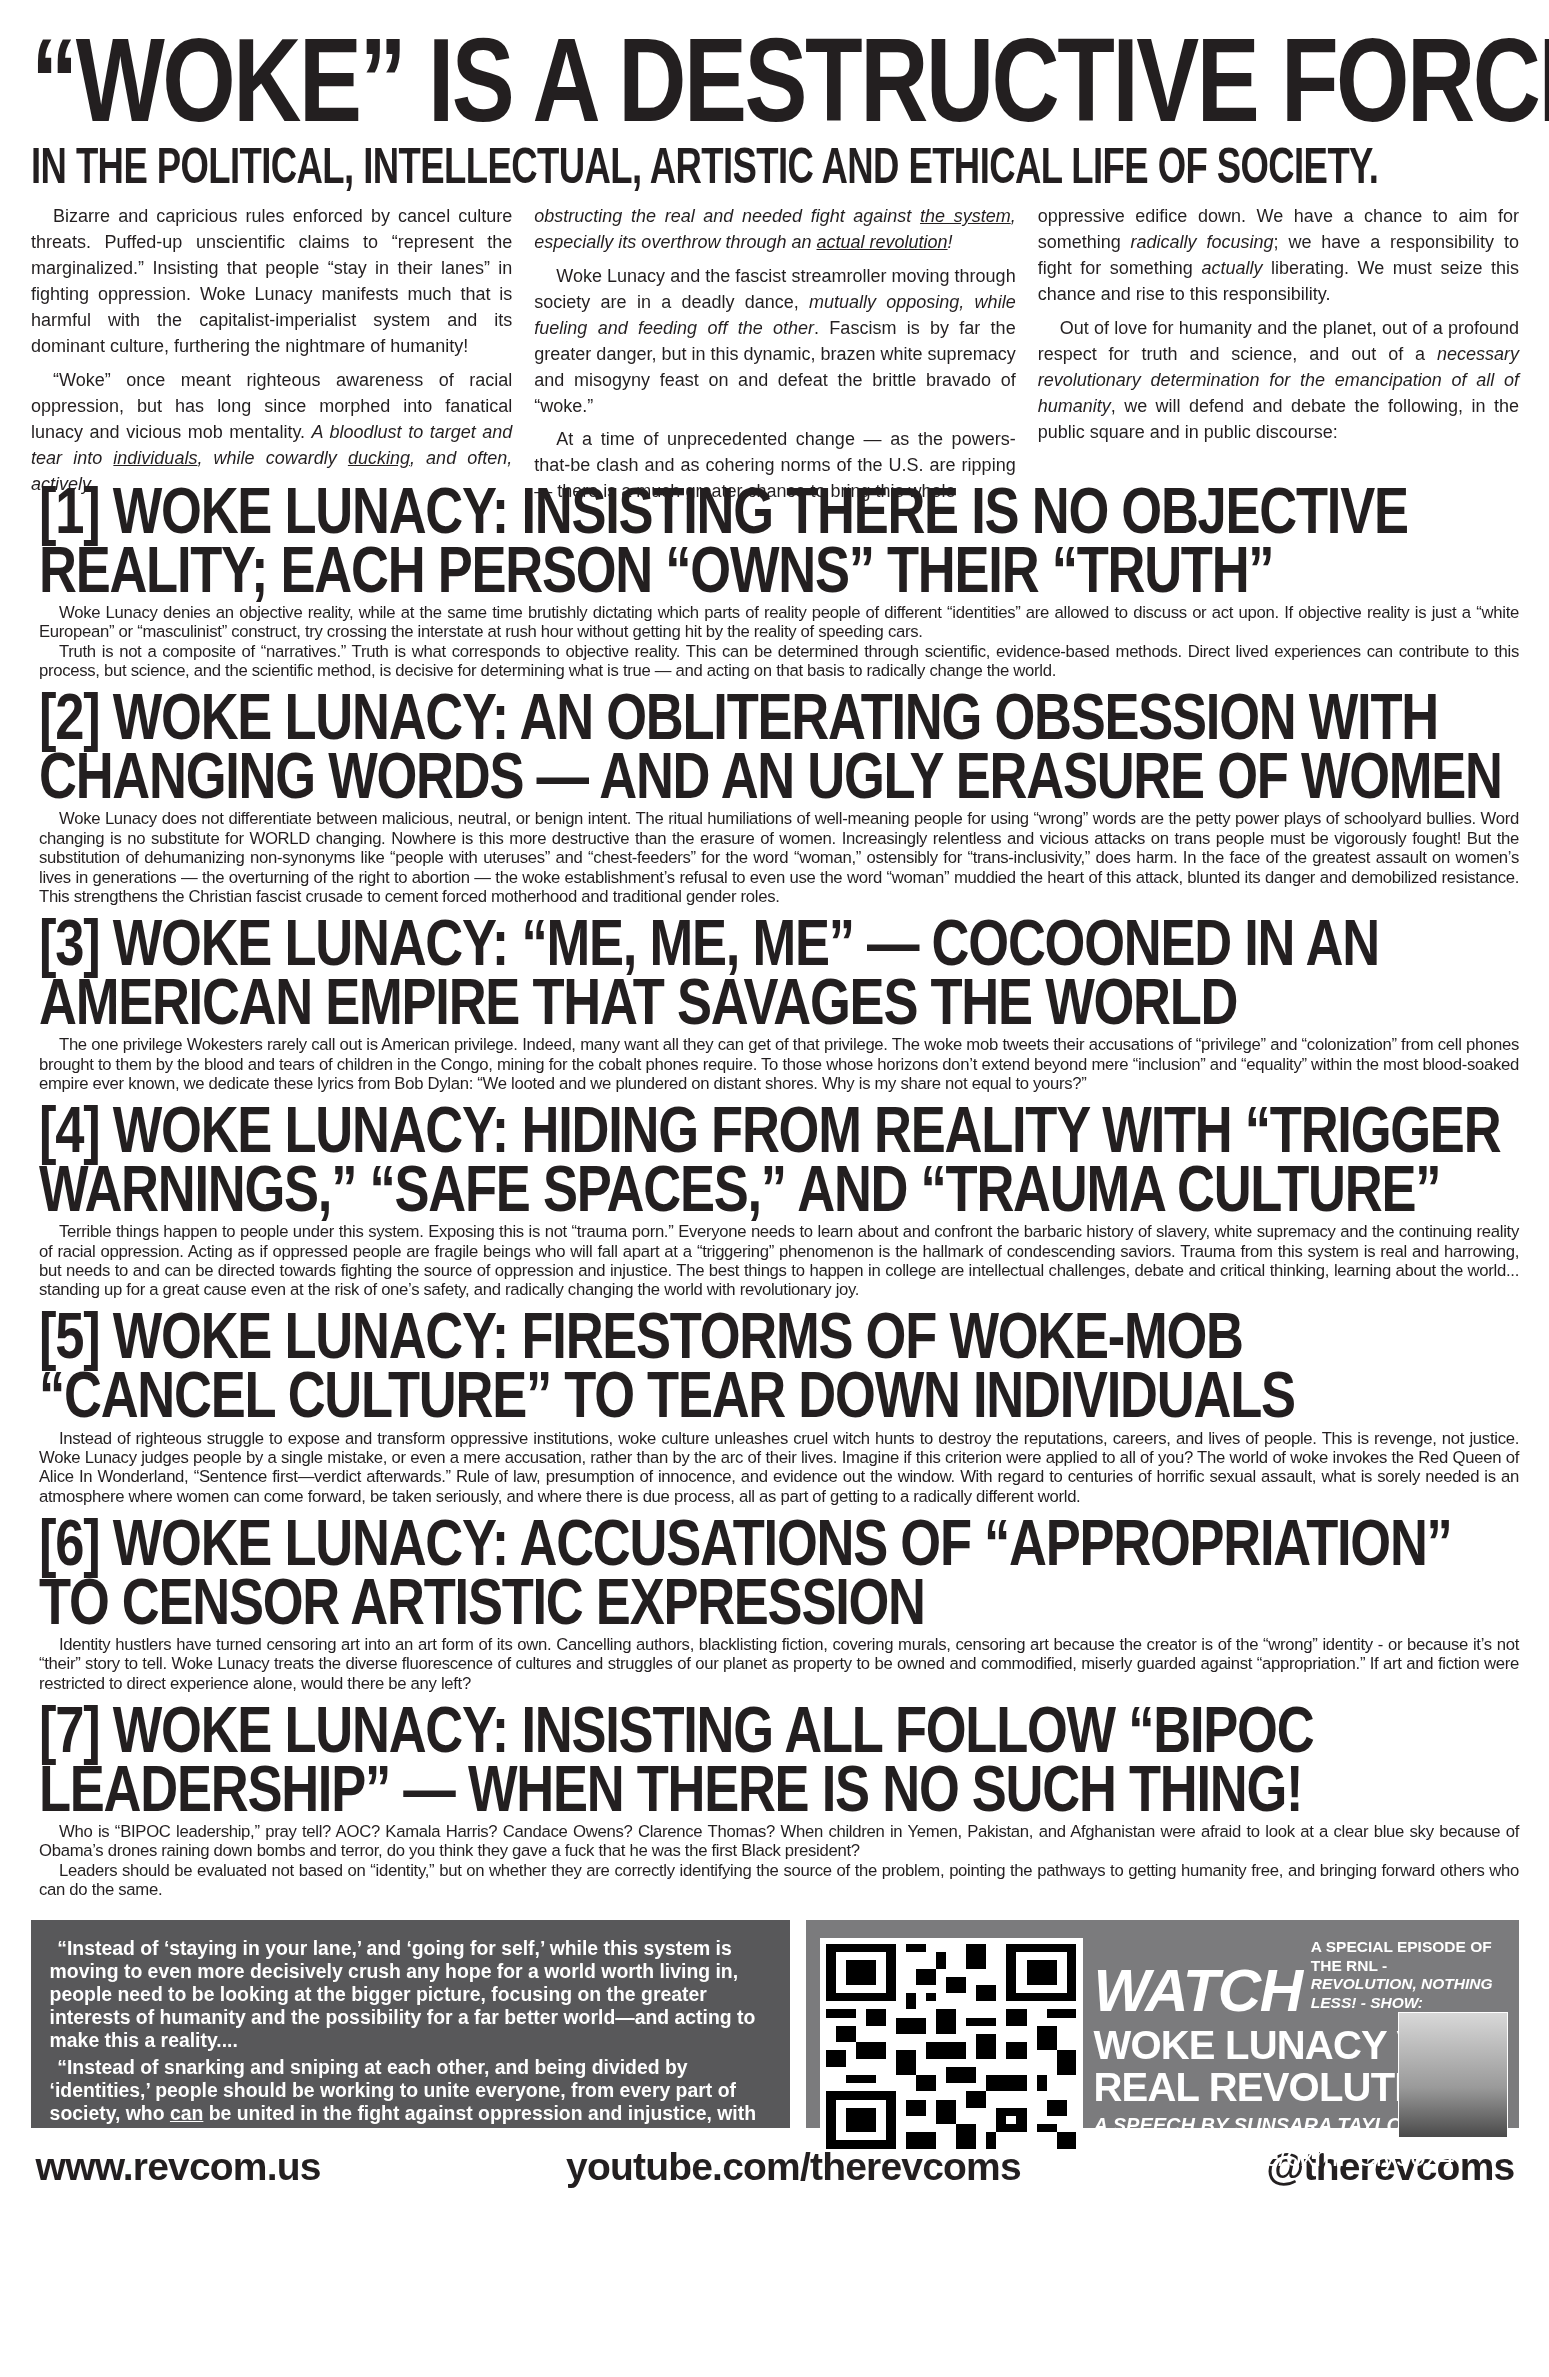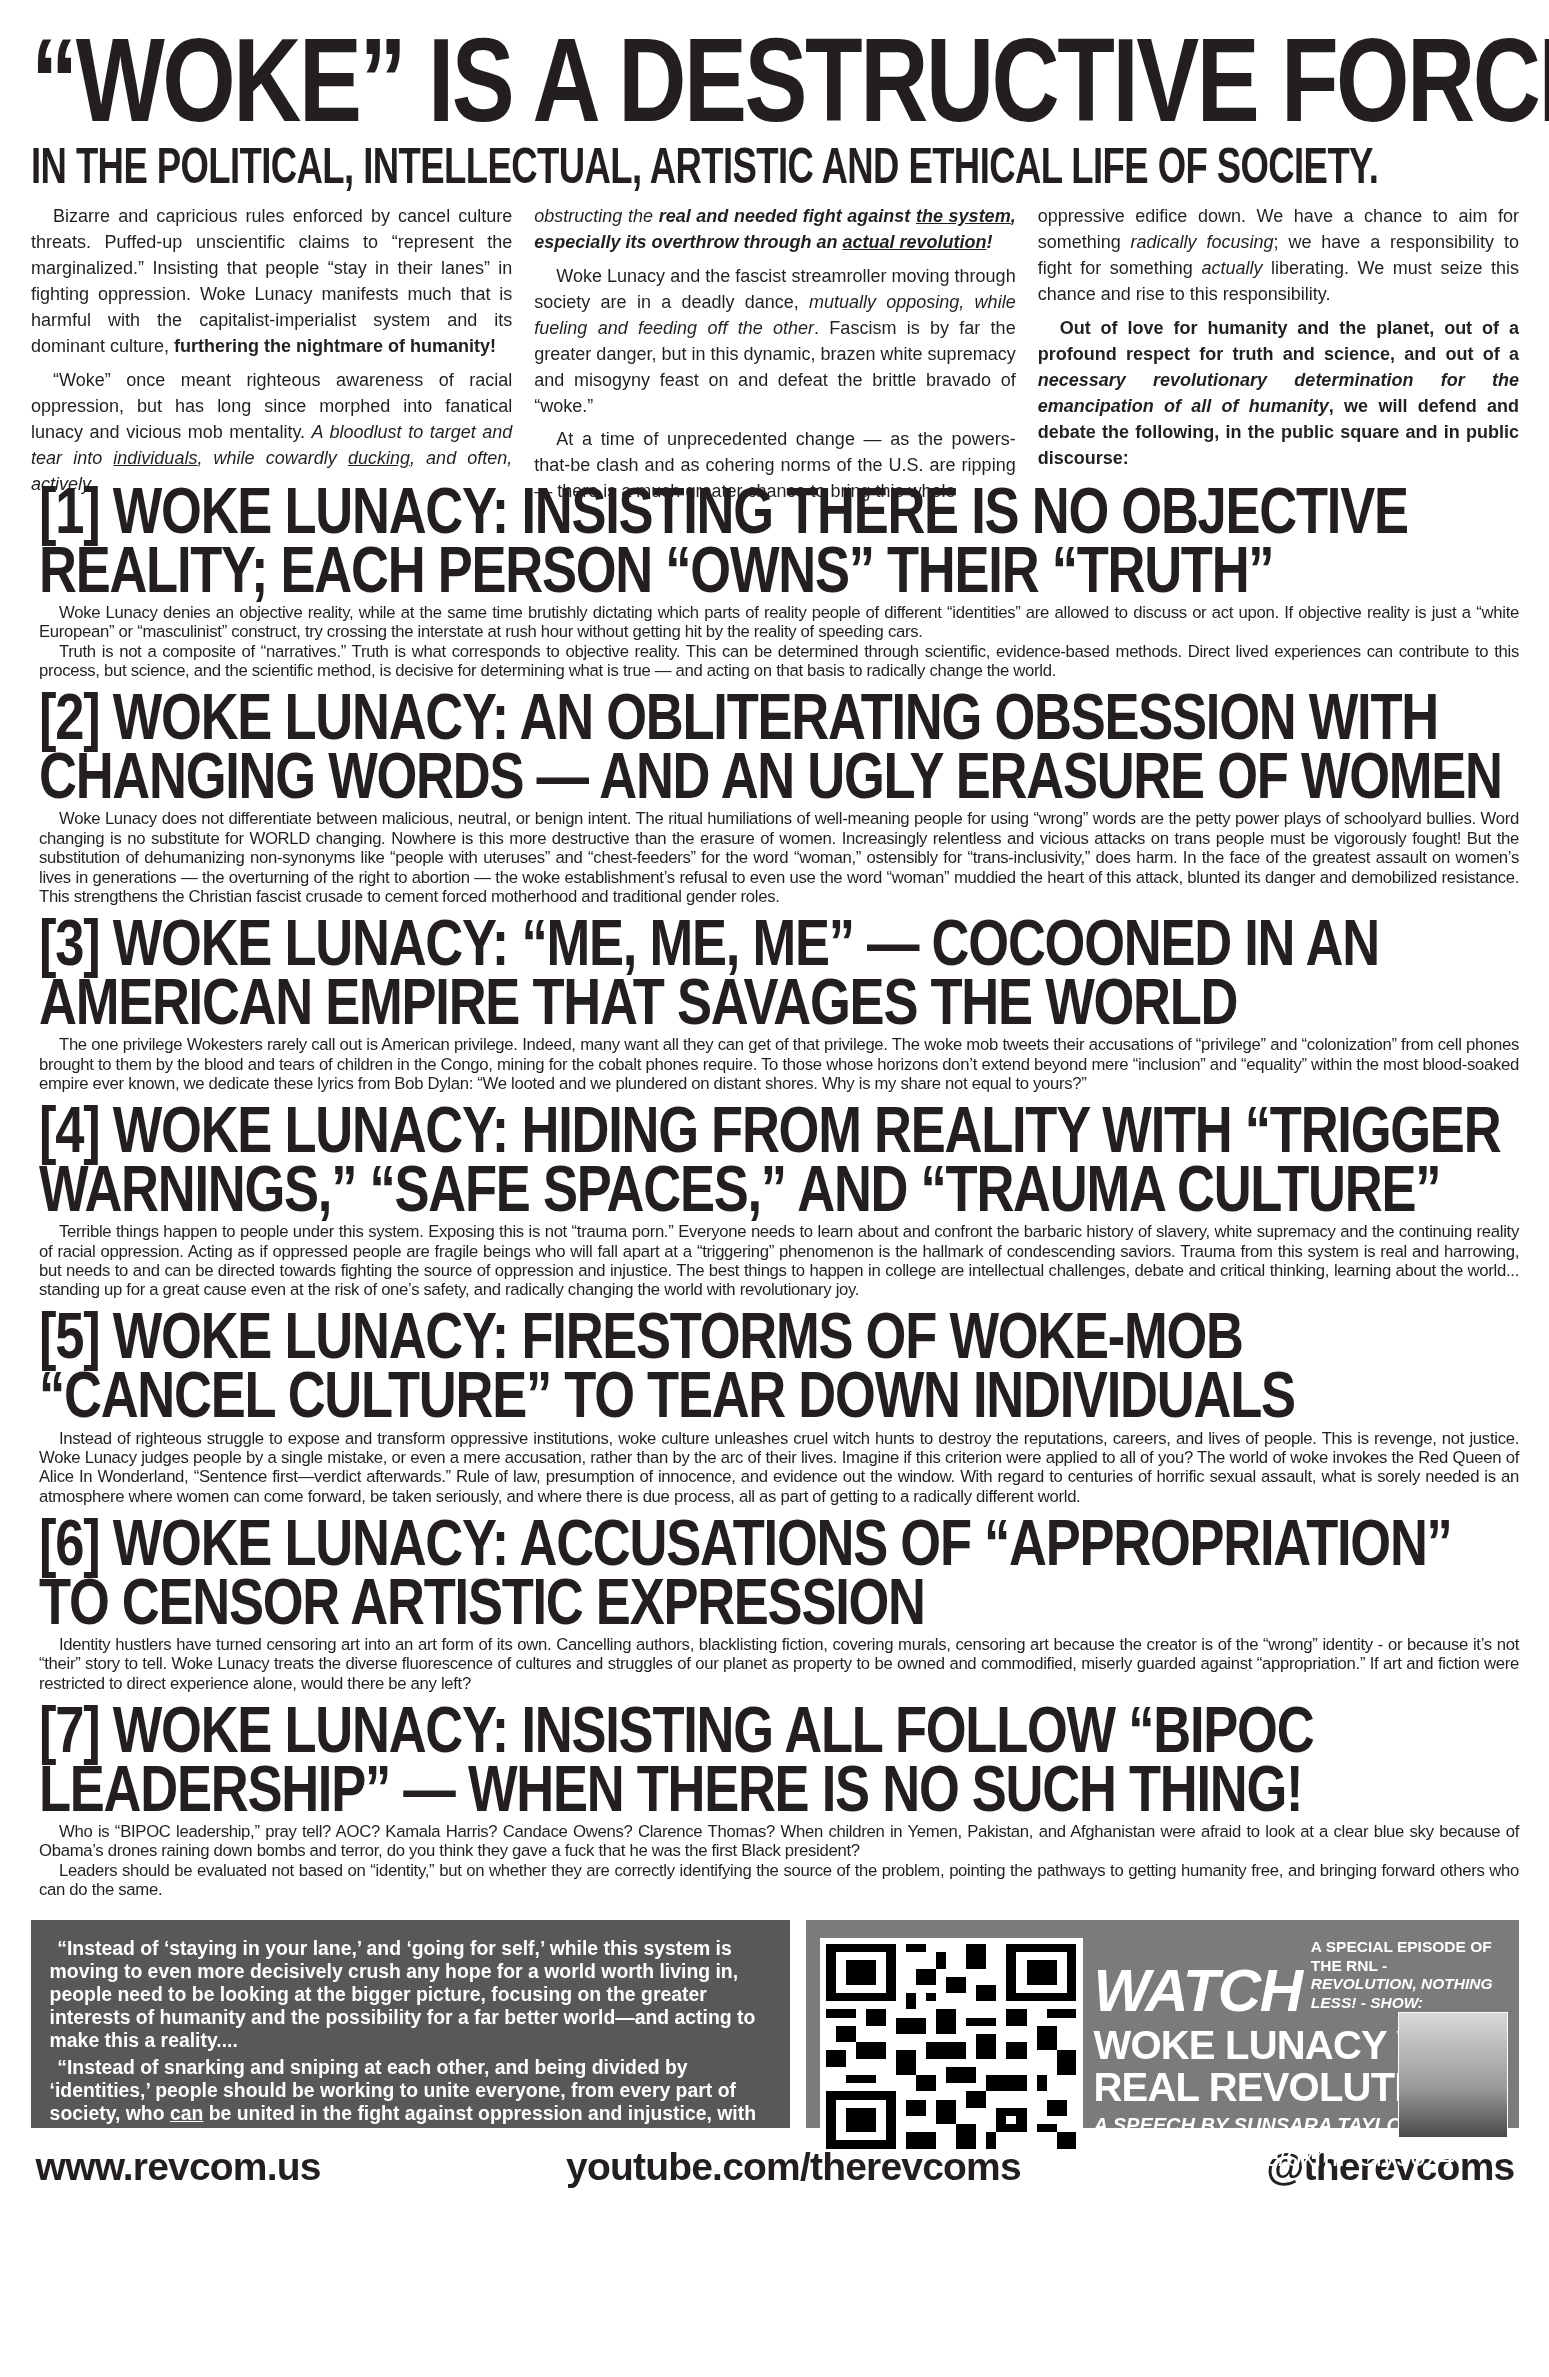--- a/index.html
+++ b/index.html
@@ -24,21 +24,21 @@
       transform: scaleX(0.73); transform-origin: left top; width: 2015px;
     }
     .intro {
       display: grid; grid-template-columns: 1fr 1fr 1fr; column-gap: 22px;
       margin-top: 11px; font-size: 18px; line-height: 26px;
       height: 271px;
     }
     .intro .col { text-align: justify; }
     .intro p { margin: 0 0 7.7px 0; text-indent: 22px; }
     .intro p.noindent { text-indent: 0; }
-    .b { font-weight: 700; }
+    .b { font-weight: 400; }
     .i { font-style: italic; }
     .u { text-decoration: underline; }
     .section { margin-top: 7.7px; margin-left: 8px; }
     .sec-title {
       font-weight: 900; font-size: 64px; line-height: 59px;
       letter-spacing: -1.5px; margin: 0;
       transform: scaleX(0.82); transform-origin: left top; width: 1782px;
       white-space: nowrap;
     }
     .sec-body {

